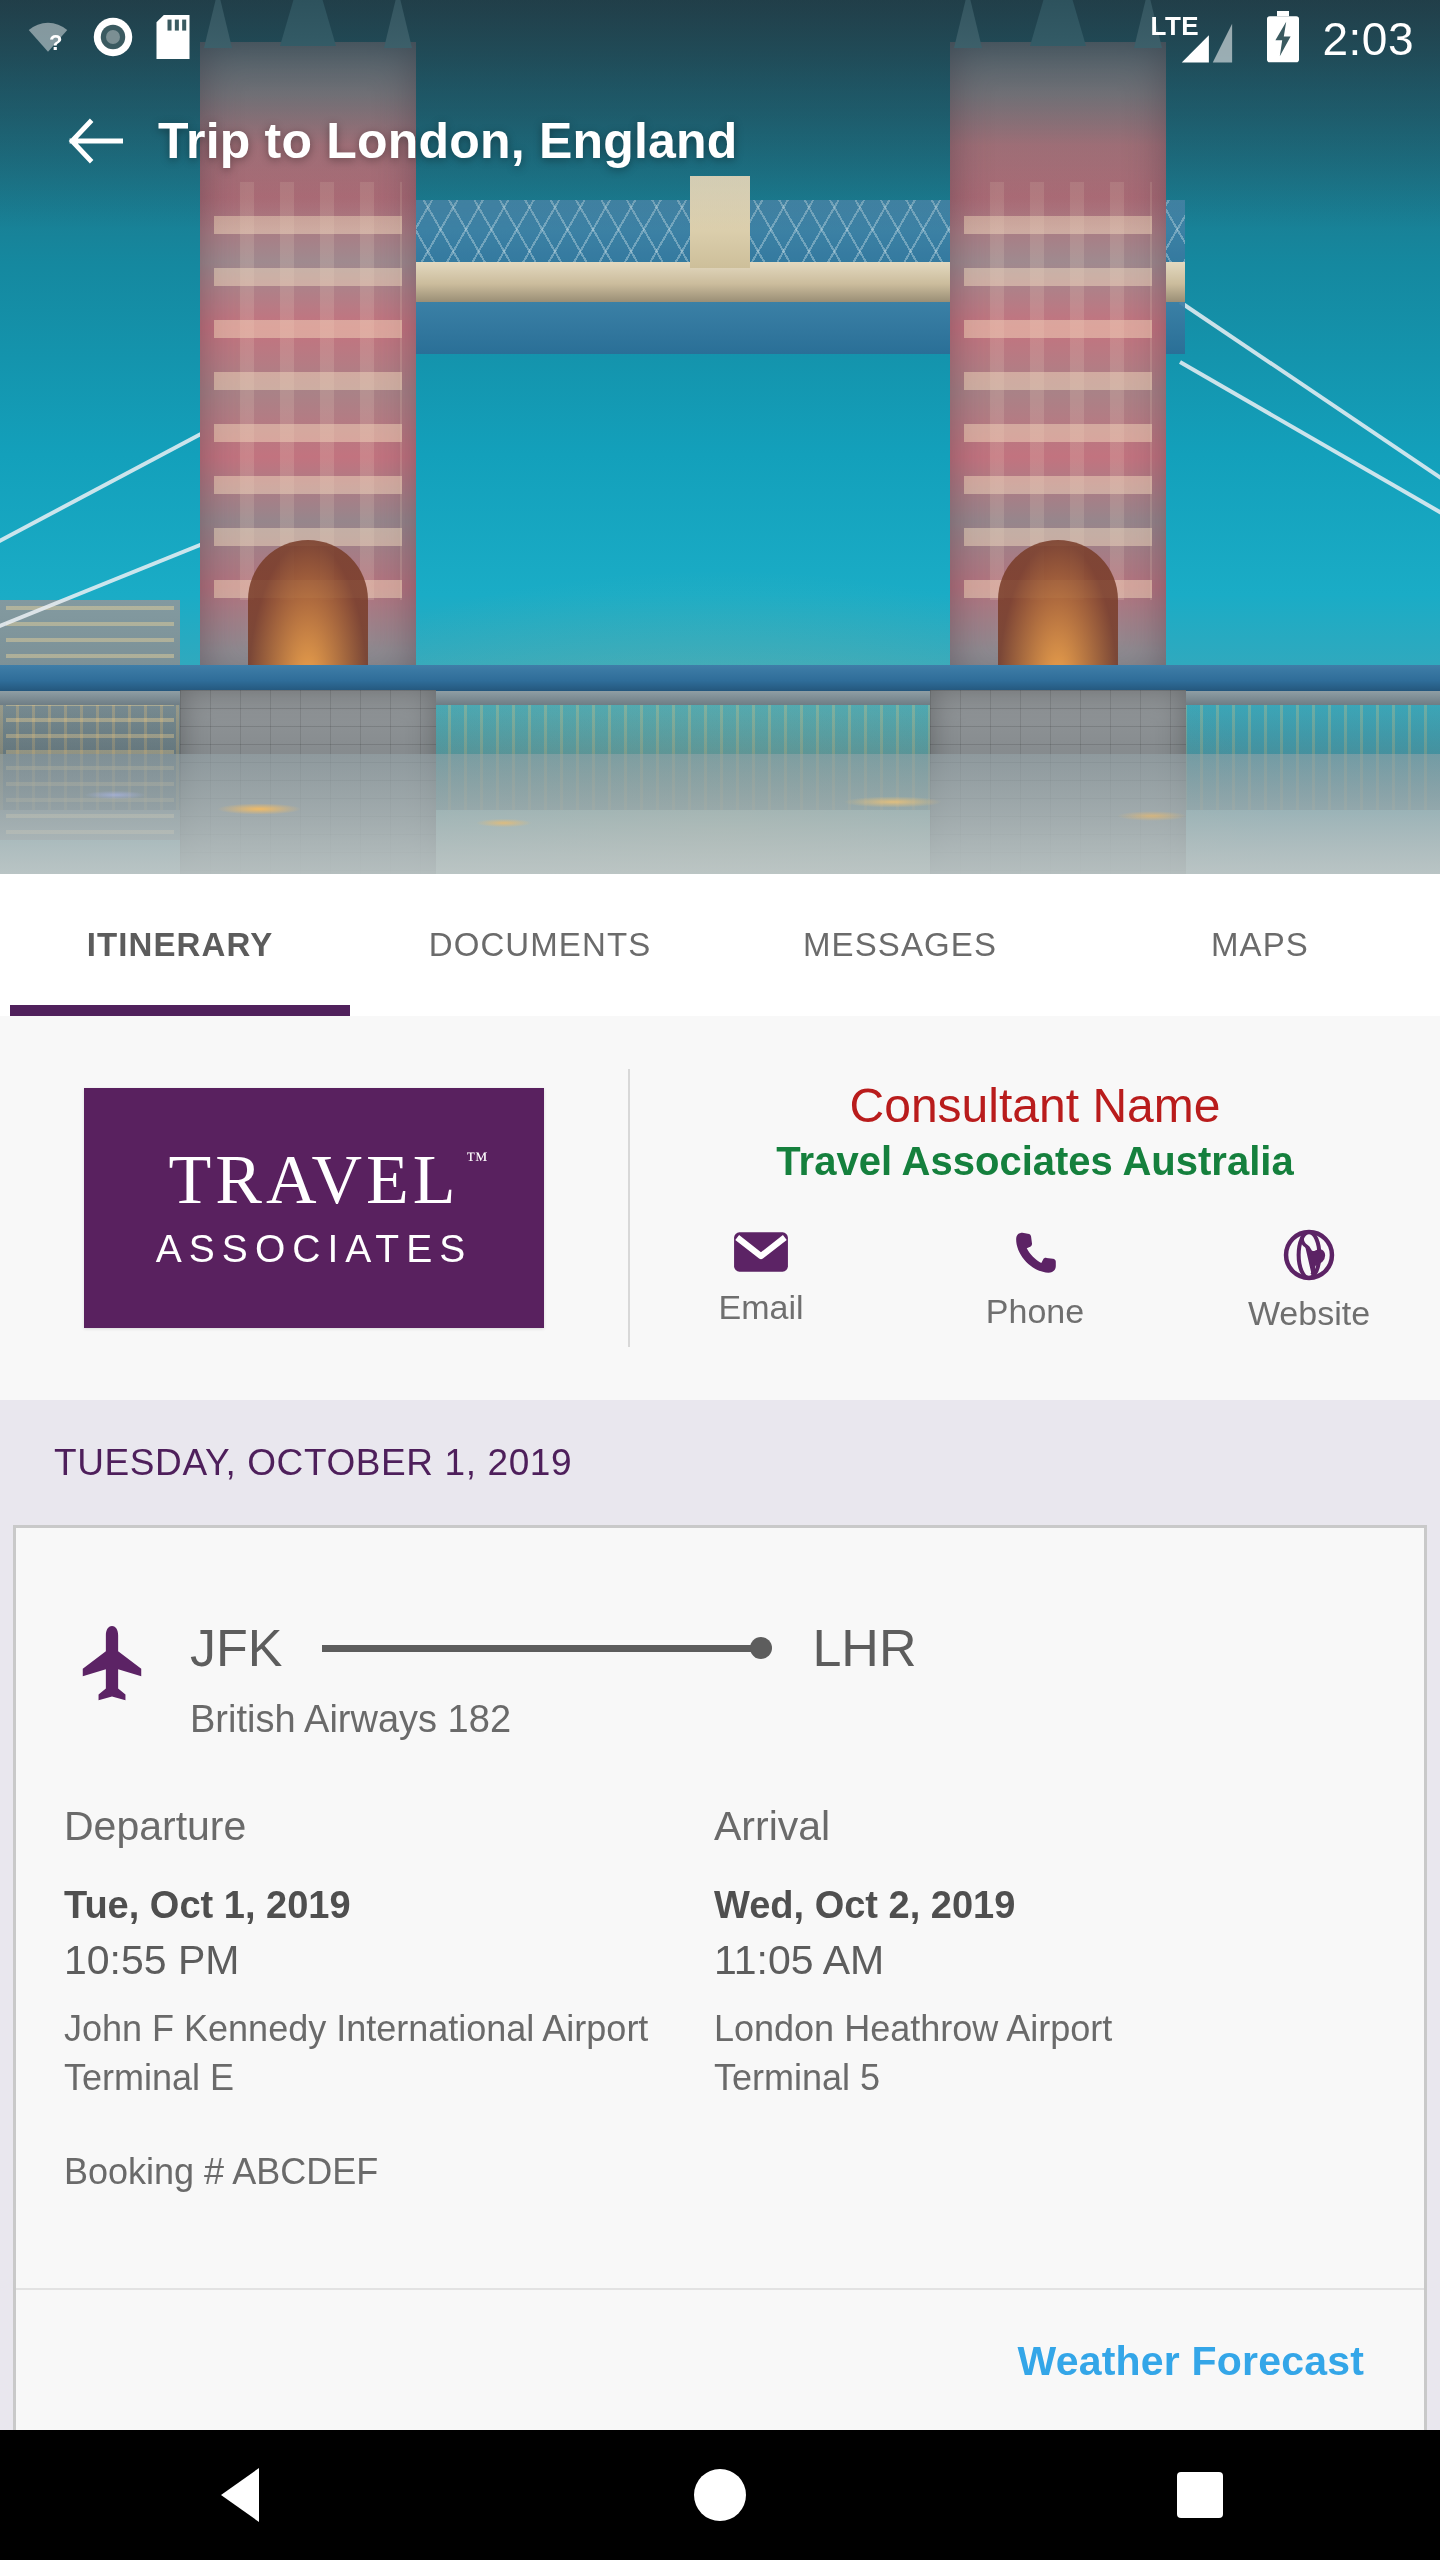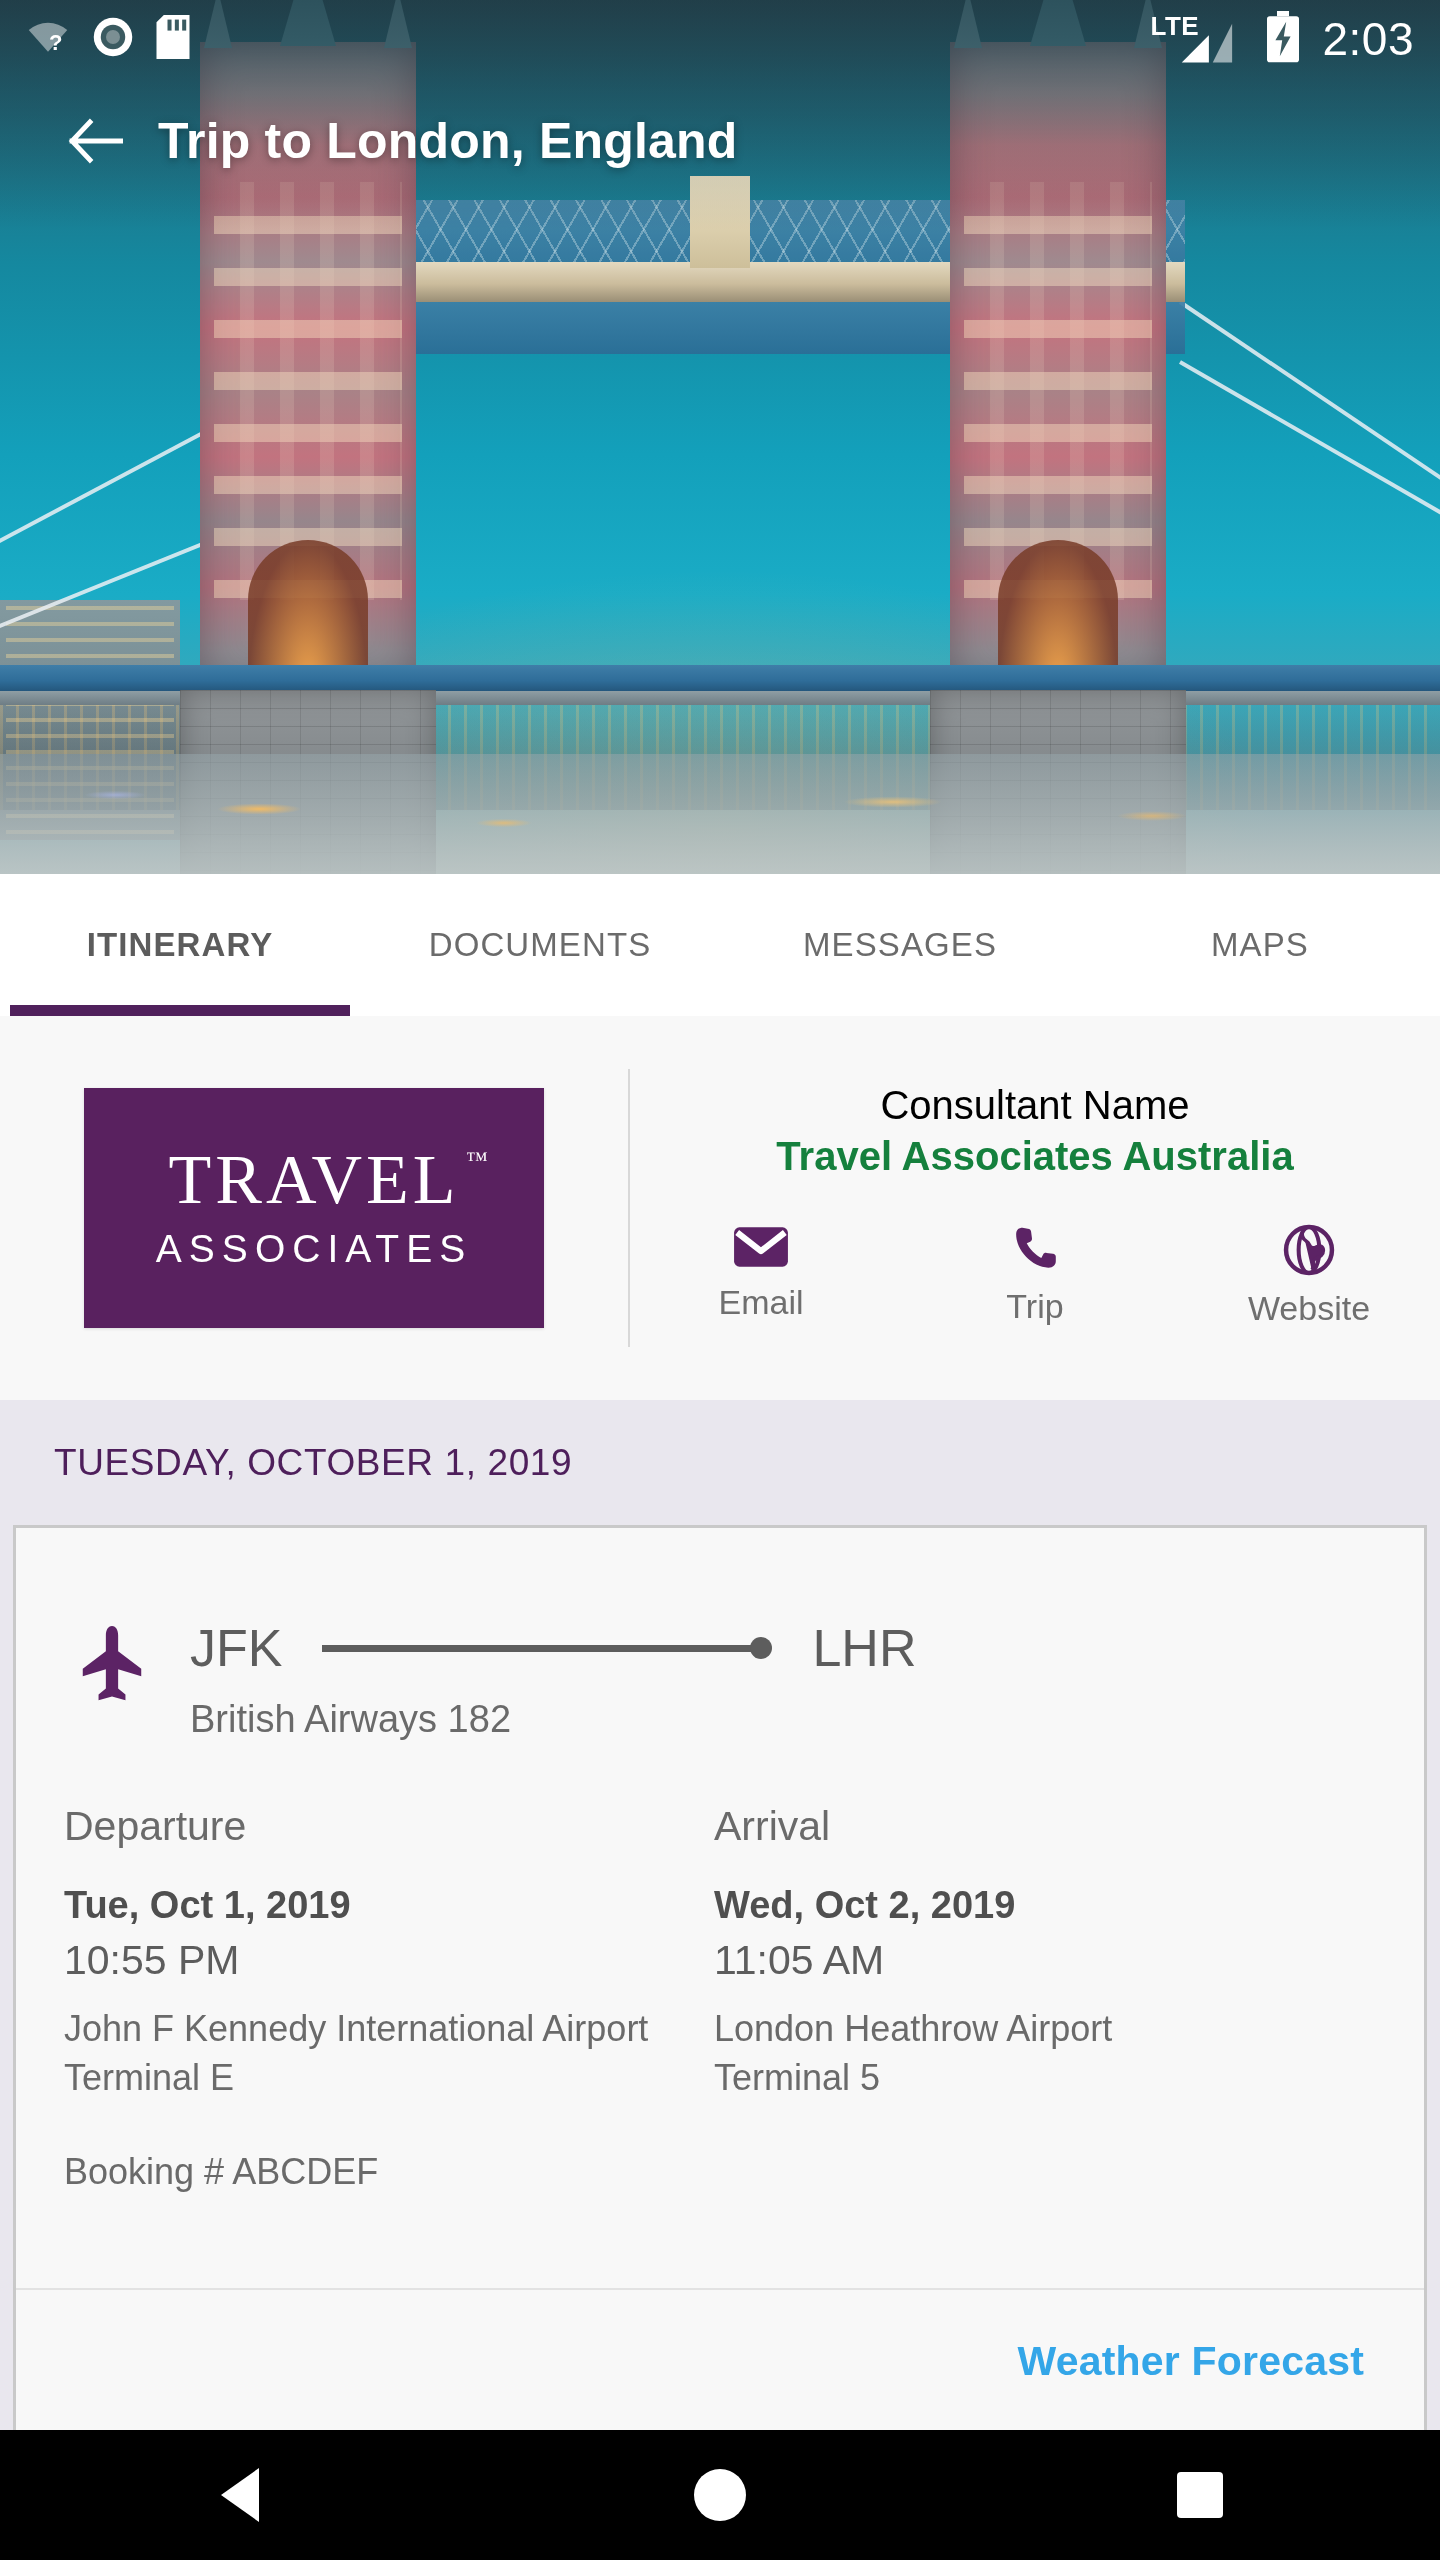--- a/index.html
+++ b/index.html
@@ -190,21 +190,21 @@
   }
   .logo-tm{ position:absolute; right:-28px; top:4px; font-size:22px; letter-spacing:0; }
   .logo-bottom{
     color:#fff; font-size:39px; letter-spacing:7px; margin-top:12px; font-weight:400;
   }
   .vdivider{ width:2px; height:278px; background:#d8d8d8; }
   .cons-right{
     flex:1; display:flex; flex-direction:column; align-items:center; justify-content:center;
     padding-bottom:6px;
   }
-  .cons-label{ font-size:40px; color:#000000; margin-bottom:6px; }
+  .cons-label{ font-size:48px; color:#b91c1c; margin-bottom:6px; }
   .cons-name{ font-size:40px; color:#15803d; font-weight:700; }
   .cons-actions{ display:flex; gap:12px; margin-top:44px; width:100%; justify-content:center; }
   .cons-act{
     width:262px; display:flex; flex-direction:column; align-items:center; gap:12px; cursor:pointer;
   }
   .cons-act-label{ font-size:34px; color:#6f6f6f; }
 
   
   .date-band{
     position:absolute; left:0; top:1400px; width:1440px; height:125px;
@@ -390,21 +390,21 @@
           <svg width="58" height="48" viewBox="0 0 28 22">
             <rect x="1" y="1.5" width="26" height="19" rx="2.6" fill="#5c2365"></rect>
             <path d="M2.5 4 L14 13 L25.5 4" stroke="#ffffff" stroke-width="3" fill="none" stroke-linejoin="round"></path>
           </svg>
           <span class="cons-act-label">Email</span>
         </div>
         <div class="cons-act">
           <svg width="54" height="52" viewBox="0 0 24 24">
             <path d="M6.2 2.2 C4.6 2.2 3.3 3.1 3.3 5.2 C3.3 12.6 10.6 20.4 18.2 20.6 C20.4 20.6 21.6 19.2 21.6 17.6 L21.6 15.6 C21.6 14.8 21 14.3 20.3 14.2 L17.3 13.8 C16.6 13.7 16 14 15.7 14.6 L14.9 16.2 C12.2 14.8 9.6 12.2 8.2 9.4 L9.8 8.6 C10.4 8.3 10.7 7.7 10.6 7.0 L10.2 4.0 C10.1 3.3 9.5 2.7 8.7 2.7 Z" fill="#5c2365"></path>
           </svg>
-          <span class="cons-act-label">Trip</span>
+          <span class="cons-act-label">Phone</span>
         </div>
         <div class="cons-act">
           <svg width="54" height="54" viewBox="0 0 24 24">
             <circle cx="12" cy="12" r="10.2" fill="none" stroke="#5c2365" stroke-width="2"></circle>
             <ellipse cx="12" cy="12" rx="4.6" ry="10.2" fill="none" stroke="#5c2365" stroke-width="1.8"></ellipse>
             <path d="M9.2 3.4 C8.4 6 9.6 7.4 11 8.2 C12.4 9 12 10.8 13.6 11 C15.2 11.2 16 9.6 17.4 10.4 C18.6 11.1 18.8 13 17.4 14.4 C16 15.8 14.6 15.2 14 16.8 C13.5 18.2 14.6 19.6 13.2 20.8" fill="#5c2365" stroke="#5c2365" stroke-width="1.6" stroke-linejoin="round"></path>
           </svg>
           <span class="cons-act-label">Website</span>
         </div>
       </div>

